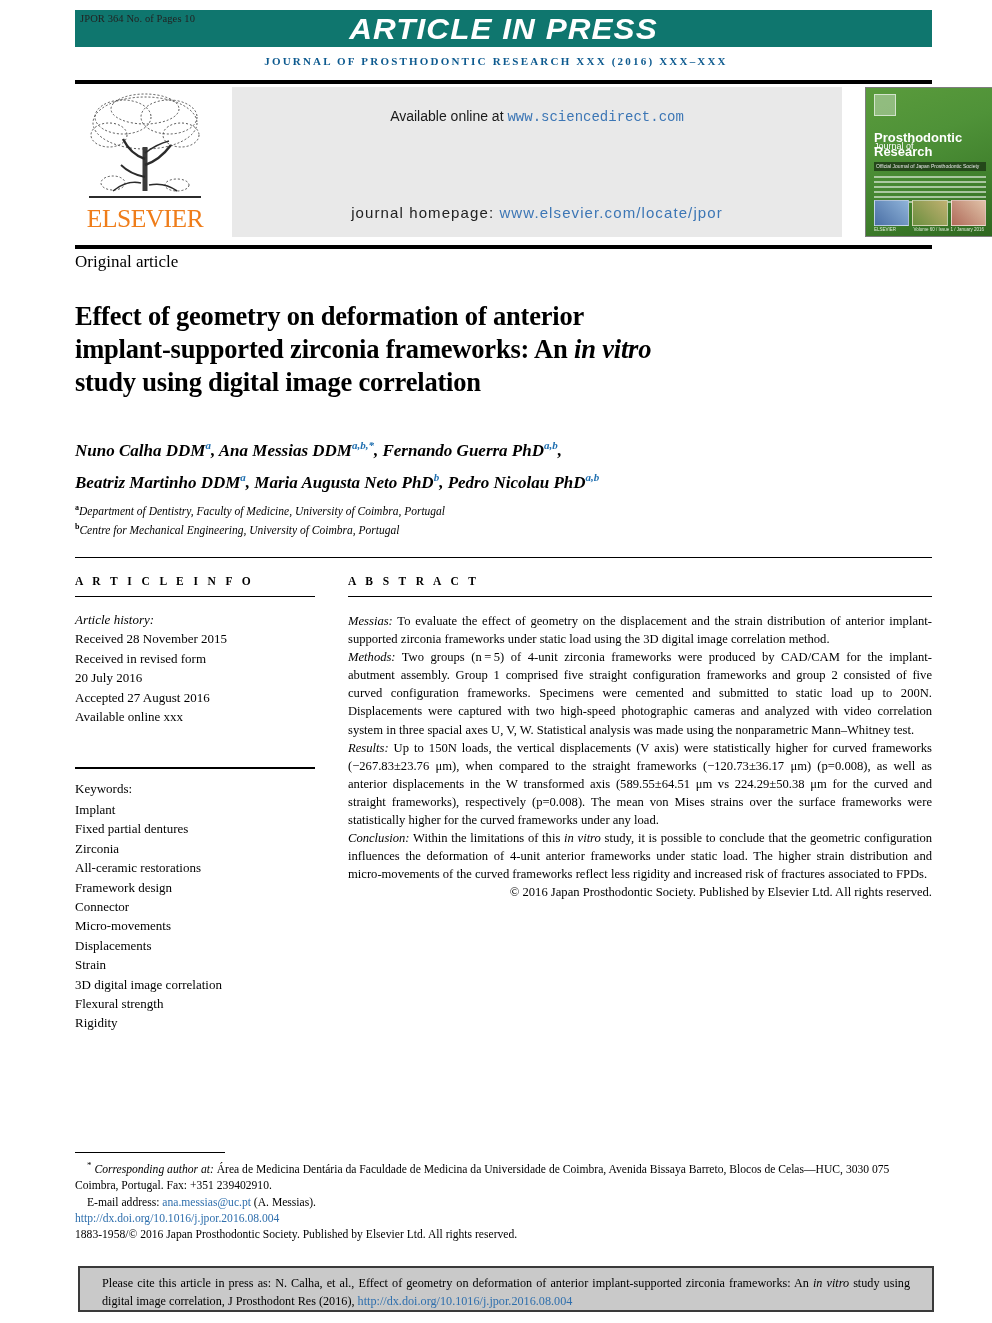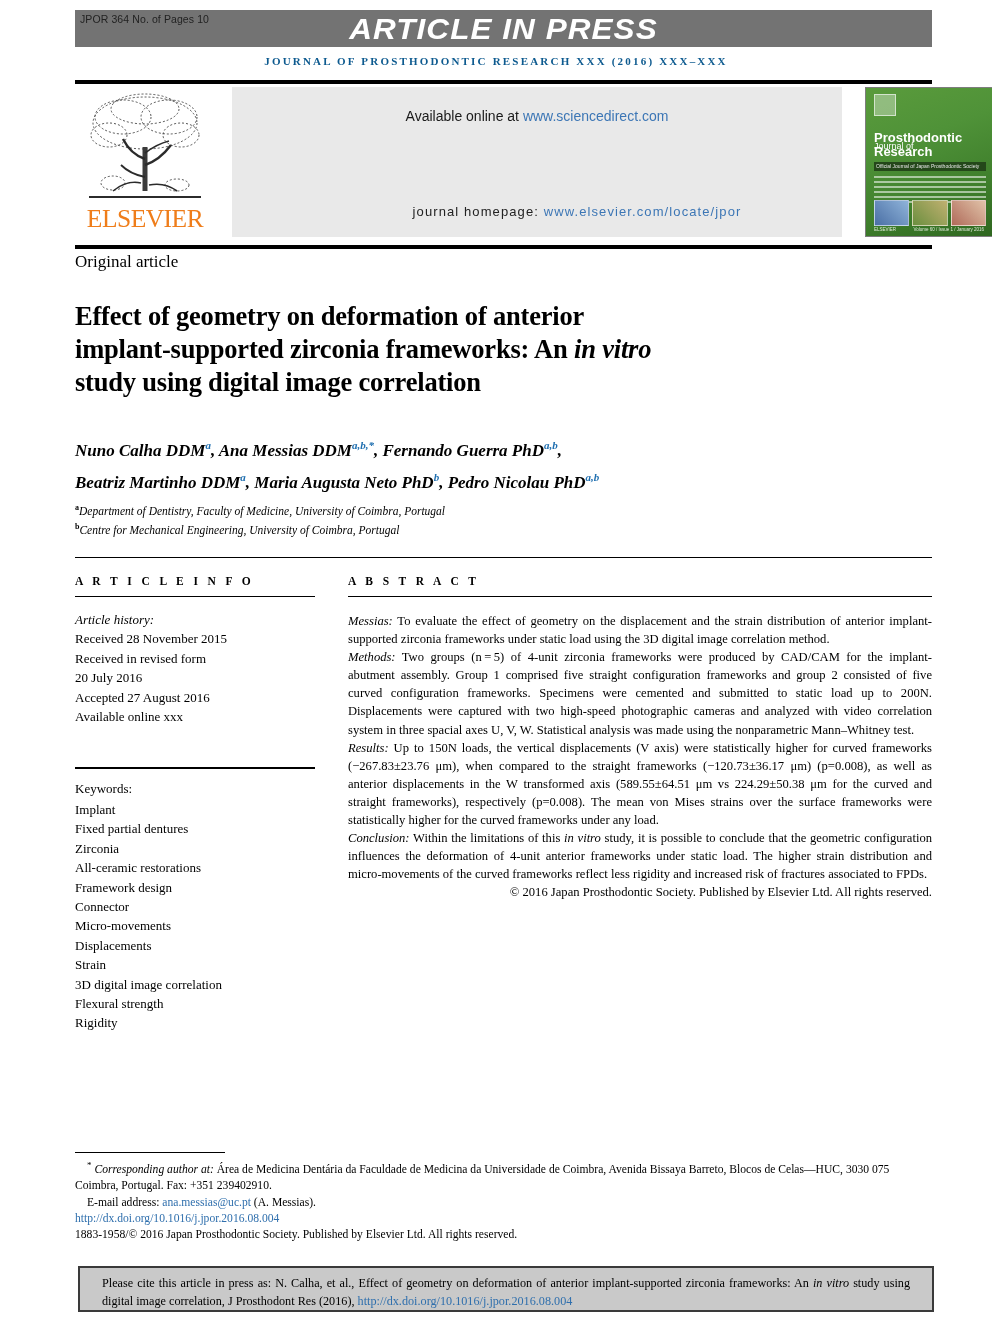--- a/index.html
+++ b/index.html
@@ -10,25 +10,25 @@
     font-family: "Liberation Serif", serif;
     color:#000;
     position:relative;
     overflow:hidden;
   }
   .page { position:relative; width:992px; height:1323px; }
 
   
   .topbar {
     position:absolute; left:75px; top:10px; width:857px; height:37px;
-    background:#737373;
+    background:#0f766e;
   }
   .jpor-code {
     position:absolute; left:80px; top:13px;
-    font-family:Liberation Sans, sans-serif;
+    font-family:Liberation Serif, serif;
     font-size:10.5px; color:#222; letter-spacing:.1px;
   }
   .aip {
     position:absolute; left:0; top:0; width:857px; height:37px;
     display:flex; align-items:center; justify-content:center;
     font-family:"Liberation Sans", sans-serif;
     font-weight:bold; font-style:italic;
     font-size:30px; color:#ffffff;
     letter-spacing:1px;
     transform: scaleX(1.05);
@@ -60,31 +60,30 @@
     transform: scaleX(1.02);
   }
   .sd-box {
     position:absolute; left:157px; top:2px; width:610px; height:150px;
     background:#e9e9e9;
   }
   .sd-avail {
     position:absolute; top:21px; width:100%; text-align:center;
     font-family:"Liberation Sans", sans-serif; font-size:14px; color:#1a1a1a;
   }
-  .sd-avail .lnk { color:#3c76b5; }
+  .sd-avail .lnk { color:#3c76b5;font-family:Liberation Mono, monospace; }
   .sd-logo {
     position:absolute; top:52px; width:100%; text-align:center;
     font-family:"Liberation Sans", sans-serif; font-weight:bold;
     font-size:27px; color:#0f9611; letter-spacing:-0.6px;
   }
   .sd-home {
     position:absolute; top:117px; width:100%; text-align:center;
-    font-family:"Liberation Sans", sans-serif; font-size:13px; color:#222;
+    font-family:"Liberation Sans", sans-serif; font-size:15px; color:#222;
     letter-spacing:1.1px;
-    margin-left:40px;
   }
   .sd-home .lnk { color:#3c76b5; }
 
   
   .cover {
     position:absolute; left:790px; top:2px; width:128px; height:150px;
     border:1px solid #7d7d7d;
     background: linear-gradient(160deg,#5a9b3c 0%, #4f9238 35%, #3f7f2c 70%, #2f6720 100%);
     overflow:hidden;
   }

